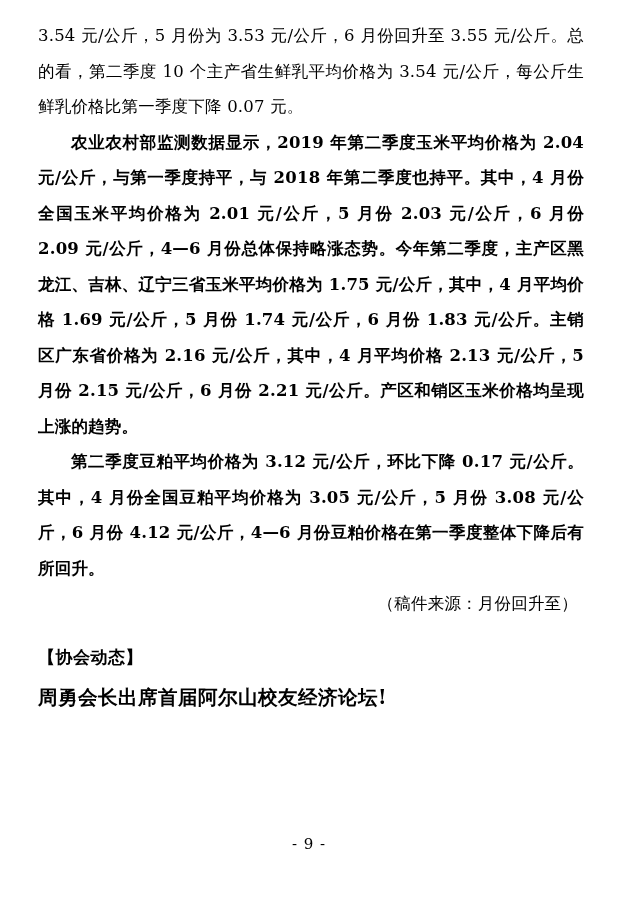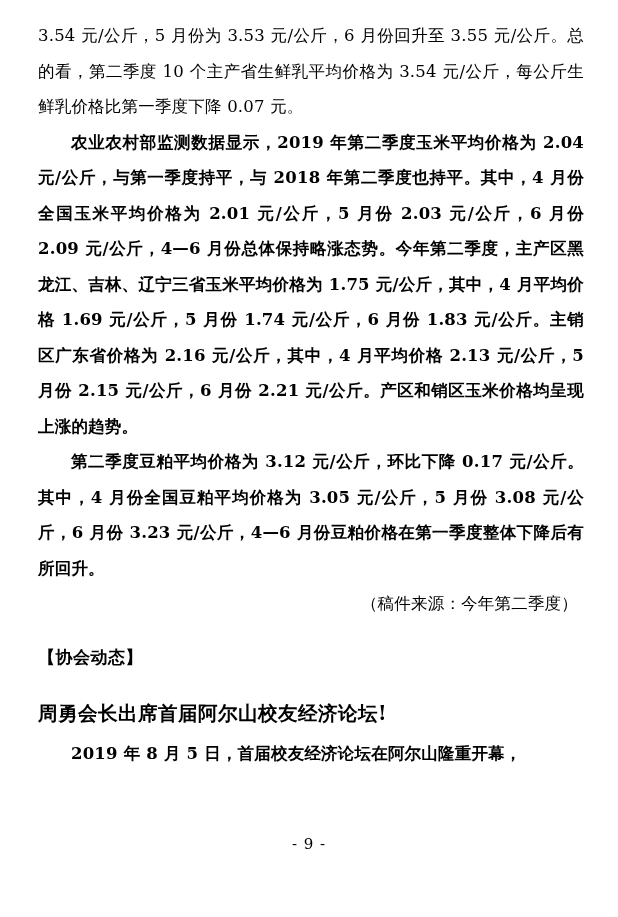--- a/index.html
+++ b/index.html
@@ -42,21 +42,21 @@
     font-weight: bold;
     line-height: 34px;
     margin-top: 18px;
     letter-spacing: 0.5px;
   }
   .headline {
     font-size: 19.5px;
     font-weight: bold;
     line-height: 40px;
     letter-spacing: 0.5px;
-    margin-top: 20px;
+    margin-top: 4px;
   }
   .lastpara {
     margin-top: 2px;
   }
   .footer {
     position: absolute;
     left: 0;
     right: 0;
     bottom: 12px;
     text-align: center;
@@ -67,25 +67,24 @@
 </style>
 </head>
 <body>
 
 <div class="page">
 
   <p class="para">3.54 元/公斤，5 月份为 3.53 元/公斤，6 月份回升至 3.55 元/公斤。总的看，第二季度 10 个主产省生鲜乳平均价格为 3.54 元/公斤，每公斤生鲜乳价格比第一季度下降 0.07 元。</p>
 
   <p class="para indent">农业农村部监测数据显示，2019 年第二季度玉米平均价格为 2.04 元/公斤，与第一季度持平，与 2018 年第二季度也持平。其中，4 月份全国玉米平均价格为 2.01 元/公斤，5 月份 2.03 元/公斤，6 月份 2.09 元/公斤，4—6 月份总体保持略涨态势。今年第二季度，主产区黑龙江、吉林、辽宁三省玉米平均价格为 1.75 元/公斤，其中，4 月平均价格 1.69 元/公斤，5 月份 1.74 元/公斤，6 月份 1.83 元/公斤。主销区广东省价格为 2.16 元/公斤，其中，4 月平均价格 2.13 元/公斤，5 月份 2.15 元/公斤，6 月份 2.21 元/公斤。产区和销区玉米价格均呈现上涨的趋势。</p>
 
-  <p class="para indent">第二季度豆粕平均价格为 3.12 元/公斤，环比下降 0.17 元/公斤。其中，4 月份全国豆粕平均价格为 3.05 元/公斤，5 月份 3.08 元/公斤，6 月份 3.23 元/公斤，4—6 月份豆粕价格在第一季度整体下降后有所回升。</p>
+  <p class="para indent">第二季度豆粕平均价格为 3.12 元/公斤，环比下降 0.17 元/公斤。其中，4 月份全国豆粕平均价格为 3.05 元/公斤，5 月份 3.08 元/公斤，6 月份 4.12 元/公斤，4—6 月份豆粕价格在第一季度整体下降后有所回升。</p>
 
-  <p class="para right">（稿件来源：今年第二季度）</p>
+  <p class="para right">（稿件来源：月份回升至）</p>
 
   <div class="section-tag">【协会动态】</div>
 
   <div class="headline">周勇会长出席首届阿尔山校友经济论坛!</div>
 
-  <p class="para indent lastpara">2019 年 8 月 5 日，首届校友经济论坛在阿尔山隆重开幕，</p>
 
   <div class="footer">- 9 -</div>
 
 </div>
 
 </body></html>

